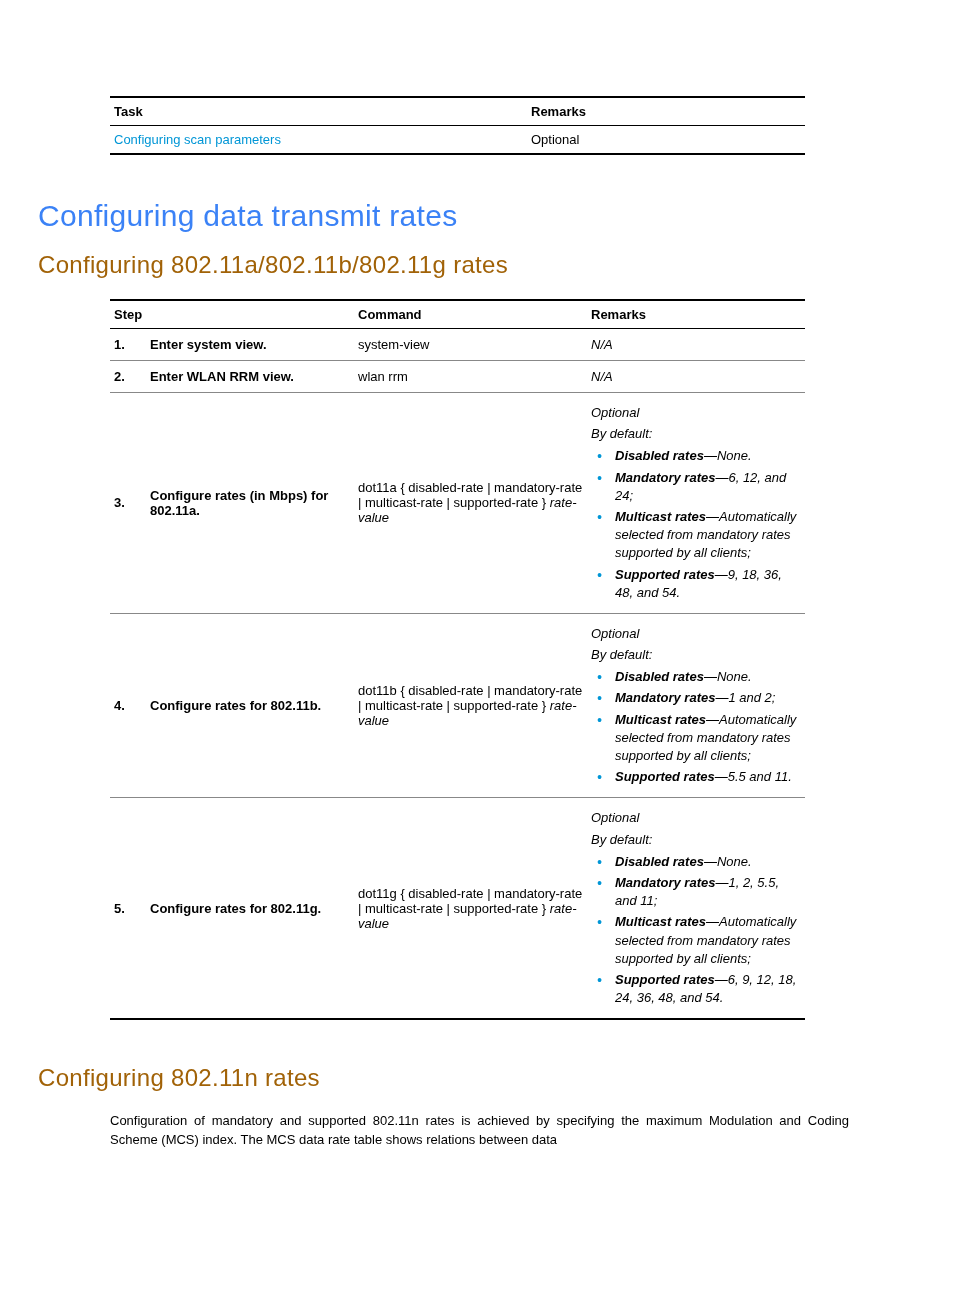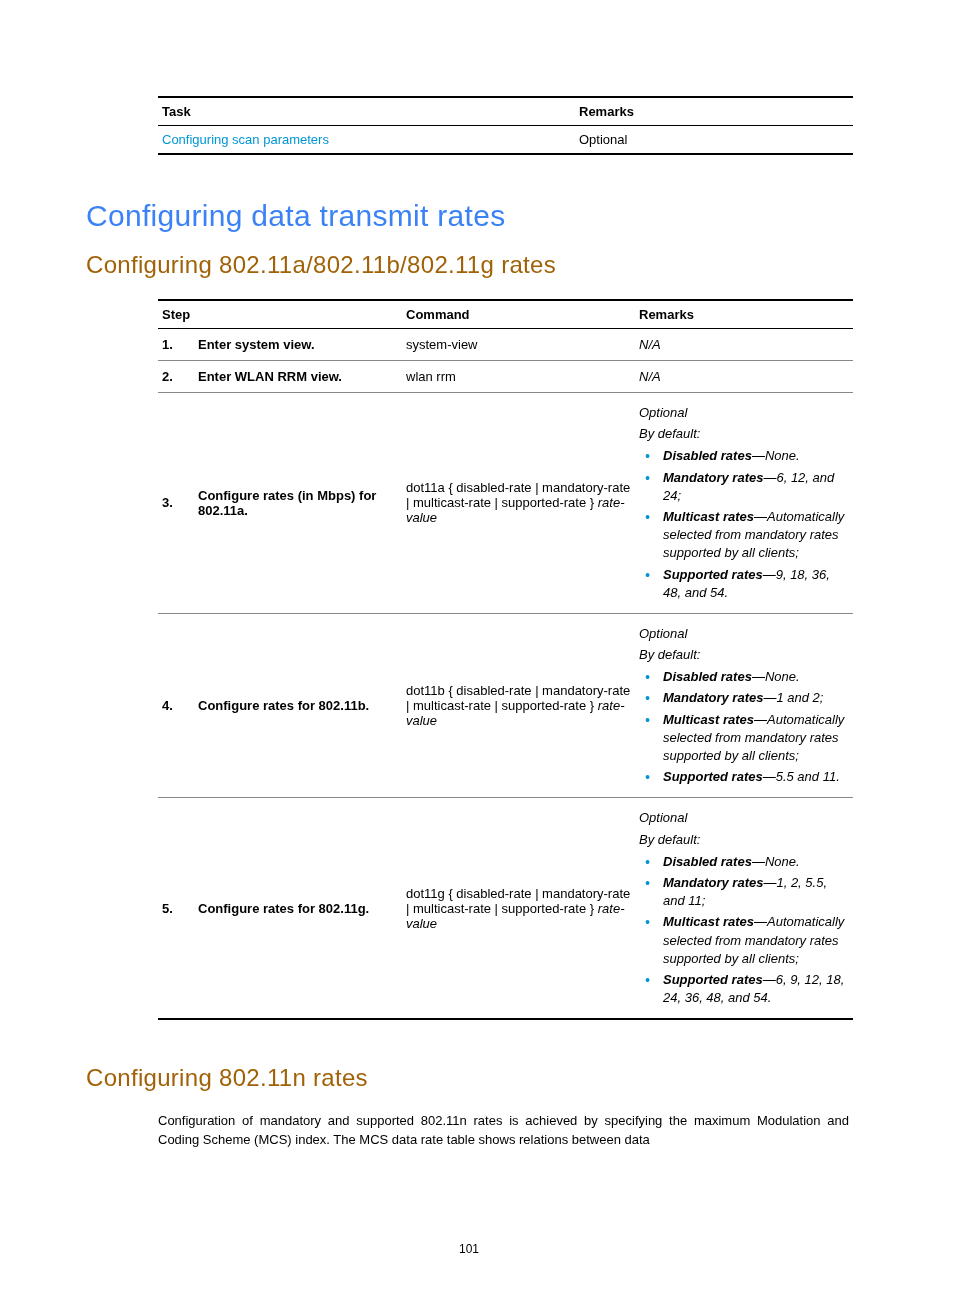--- a/index.html
+++ b/index.html
@@ -9,21 +9,21 @@
     color: #000;
     margin: 0;
     padding: 0;
     background: #fff;
   }
   .page {
     width: 938px;
     min-height: 1296px;
     position: relative;
     box-sizing: border-box;
-    padding: 96px 89px 50px 86px;
+    padding: 96px 89px 50px 38px;
   }
   .content-indent {
     margin-left: 72px;
   }
   table {
     border-collapse: collapse;
     width: 100%;
     font-size: 13px;
     font-stretch: condensed;
   }
@@ -220,14 +220,13 @@
         </tbody>
     </table>
   </div>
 
   <h2 style="margin-top:44px">Configuring 802.11n rates</h2>
 
   <div class="content-indent">
     <p class="body-para">Configuration of mandatory and supported 802.11n rates is achieved by specifying the maximum Modulation and Coding Scheme (MCS) index. The MCS data rate table shows relations between data</p>
   </div>
 
-  <div class="page-num">101</div>
 </div>
 
 </body></html>

